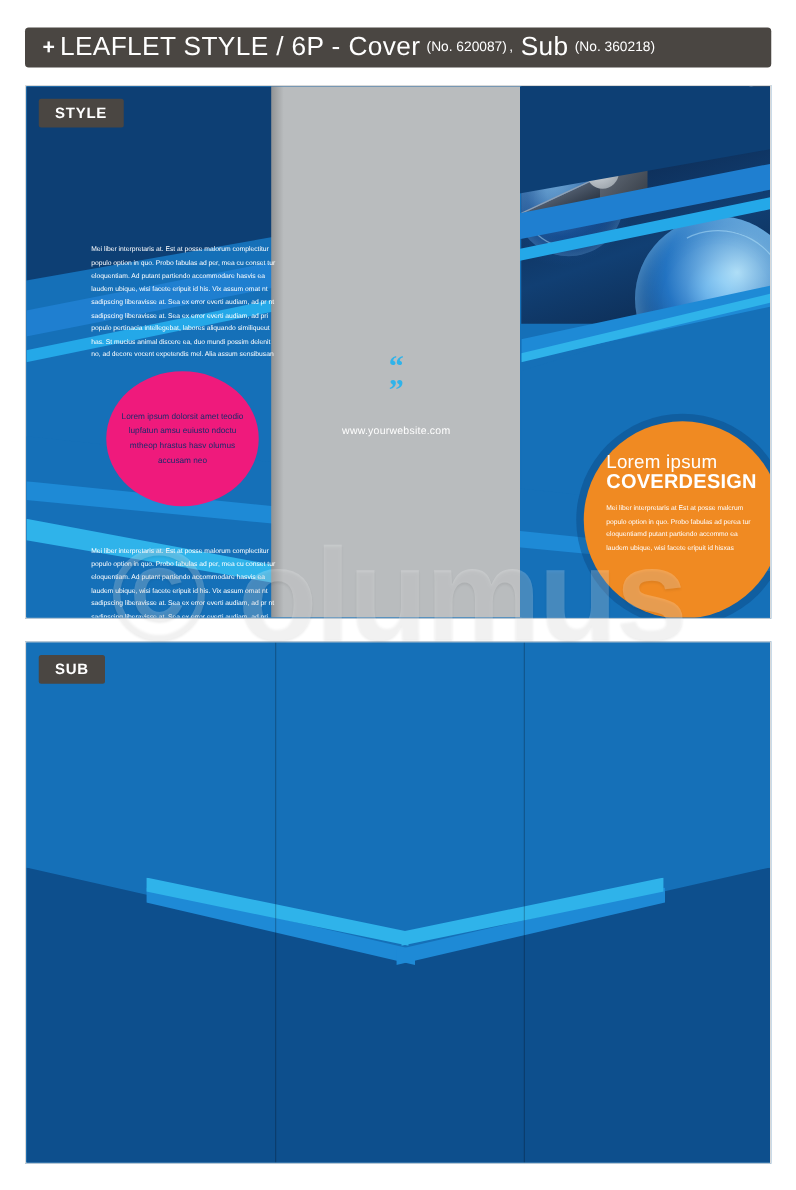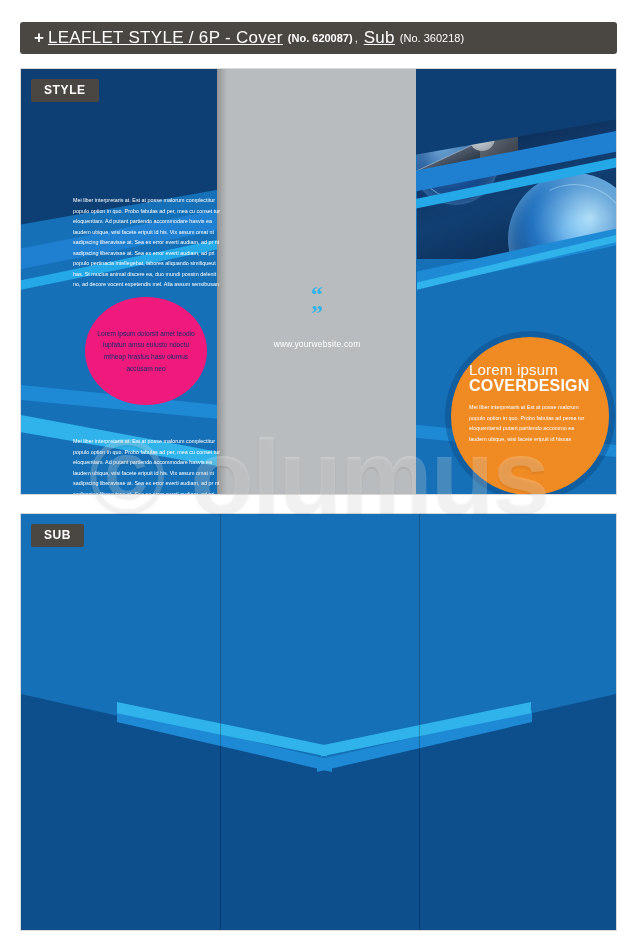--- a/index.html
+++ b/index.html
@@ -17,21 +17,21 @@
     left: 20px; top: 22px;
     width: 597px; height: 32px;
     background: #4a4642;
     border-radius: 3px;
     display: flex; align-items: center;
     padding-left: 14px;
     color: #ffffff;
     white-space: nowrap;
   }
   .t-plus { font-size: 17px; font-weight: bold; margin-right: 4px; }
-  .t-main { font-size: 17px; letter-spacing: .3px; text-decoration: underline; }
+  .t-main { font-size: 21px; letter-spacing: .3px; }
   .t-small { font-size: 11px; letter-spacing: 0; }
 
   
   .board {
     position: absolute;
     left: 20px;
     width: 597px;
     border: 1px solid #d9d9d9;
     overflow: hidden;
     background: #1570b8;
@@ -166,21 +166,21 @@
     position:absolute; left:64px; top:228px; width:122px; height:108px;
     background:#ef1a7c; border-radius:50%;
     display:flex; align-items:center; justify-content:center;
     z-index:12;
   }
   .circle-pink p {
     color:#1a2c6b; font-size:6.6px; line-height:1.75; text-align:center;
     width:104px;
   }
   .circle-orange {
-    position:absolute; left:430px; top:268px; width:158px; height:158px;
+    position:absolute; left:446px; top:268px; width:158px; height:158px;
     background:#f08a22; border-radius:50%;
     z-index:14; padding:24px 18px 0 18px;
     box-shadow: 0 0 0 6px rgba(10,60,116,.35);
   }
   .circle-orange .l1 { color:#ffffff; font-size:15px; font-weight:300; letter-spacing:.2px; }
   .circle-orange .l2 { color:#ffffff; font-size:16px; font-weight:bold; letter-spacing:.2px; margin-top:-1px;}
   .circle-orange p { color:#ffffff; font-size:5.4px; line-height:1.95; margin-top:7px; }
 
   
   .cov-text-top {
@@ -246,21 +246,21 @@
     letter-spacing:-2px; font-family:"Liberation Sans", sans-serif;
     text-shadow:0 2px 2px rgba(0,0,0,.07);
   }
 </style>
 </head>
 <body>
 
 <div class="titlebar">
   <span class="t-plus">+</span>
   <span class="t-main">LEAFLET STYLE / 6P - Cover</span>
-  <span class="t-small" style="margin:0 2px 0 5px;font-weight:bold;">(No. 620087)</span>
+  <span class="t-small" style="margin:0 2px 0 5px;">(No. 620087)</span>
   <span class="t-small">,</span>
   <span class="t-main" style="margin-left:6px;">Sub</span>
   <span class="t-small" style="margin-left:5px;">(No. 360218)</span>
 </div>
 
 <div class="board" id="cover-board">
   <div class="cov-bg"></div>
 
   <div class="photo">
     <div class="globe-a"></div>

